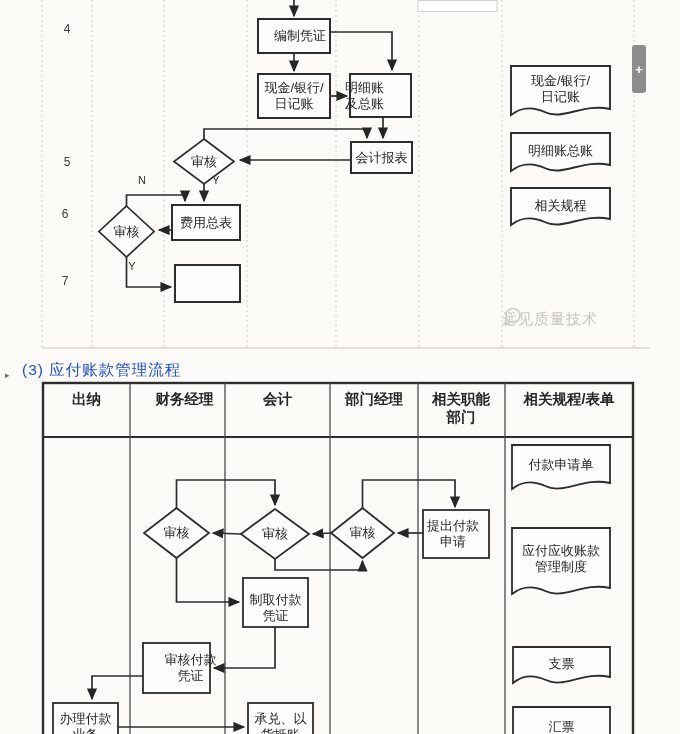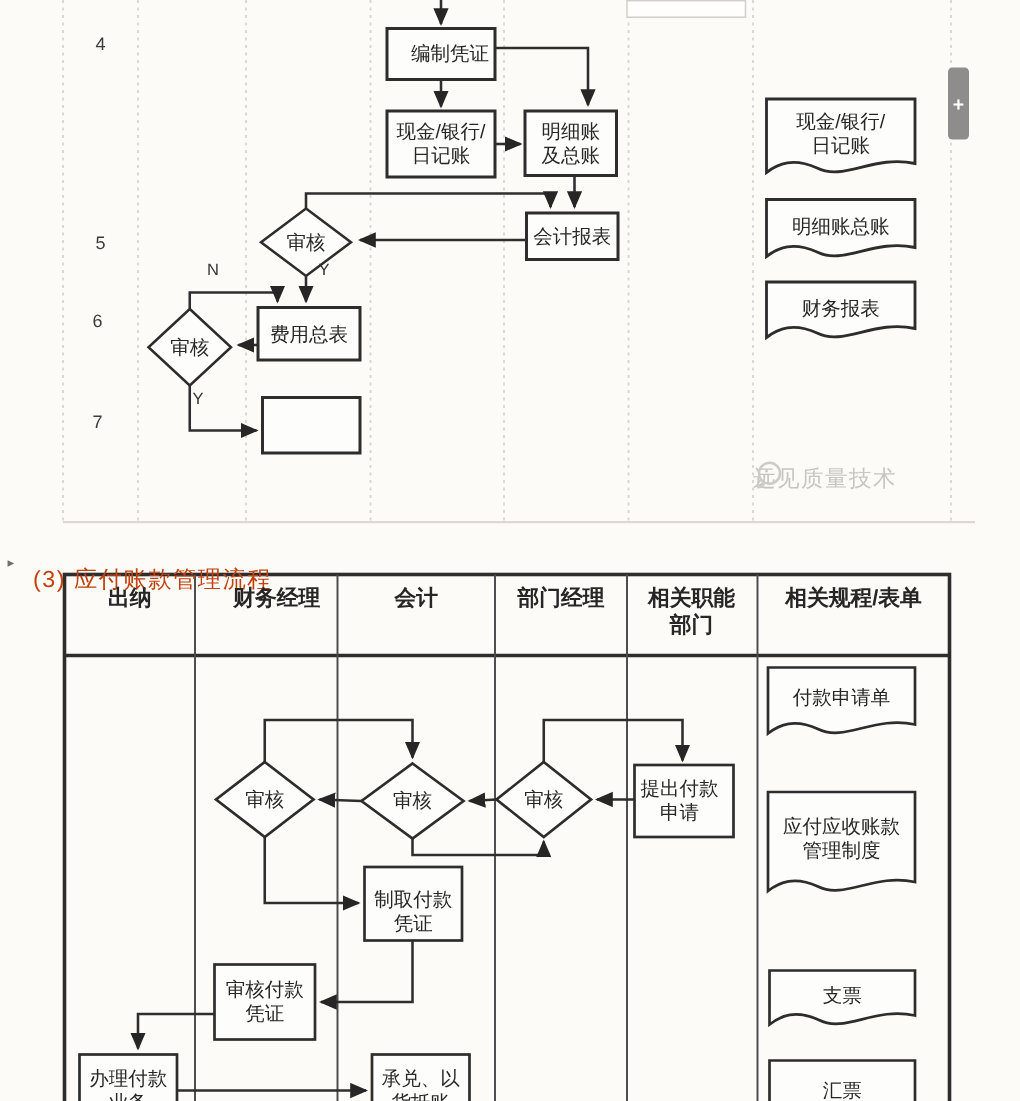--- a/index.html
+++ b/index.html
@@ -6,21 +6,21 @@
   .stage{position:relative;width:680px;height:734px;overflow:hidden;
          background:#fcfbf8;font-family:"Liberation Sans","DejaVu Sans",sans-serif;color:#2a2a2a;}
   .stage svg{position:absolute;left:0;top:0;}
   .txt{position:absolute;display:flex;align-items:center;justify-content:center;
        text-align:center;white-space:pre-line;line-height:1.22;font-size:13px;color:#262626;z-index:3;}
   .rowlab{font-size:12px;color:#3c3c3c;}
   .nylab{font-size:11px;color:#333;}
   .doctxt{padding-bottom:8px;}
   .hdr{align-items:flex-start;padding-top:8px;font-weight:bold;font-size:14.5px;box-sizing:border-box;}
   .hdr span{display:inline-block;}
-  .title{position:absolute;left:22px;top:376px;font-size:15.5px;letter-spacing:1px;color:#c2410c;z-index:3;}
+  .title{position:absolute;left:22px;top:360px;font-size:15.5px;letter-spacing:1px;color:#1d4ed8;z-index:3;}
   .bullet{position:absolute;left:5px;top:370px;font-size:9px;color:#6f6f6f;z-index:3;}
   .plusbtn{position:absolute;left:632px;top:45px;width:14px;height:48px;background:#8e8d8b;
            border-radius:3px;color:#fff;display:flex;align-items:center;justify-content:center;
            font-size:13px;font-weight:bold;z-index:4;}
   .watermark{position:absolute;left:502px;top:306px;width:150px;height:26px;display:flex;
              align-items:center;gap:5px;color:#c7c5c0;font-size:15px;z-index:3;letter-spacing:1px;}
 </style>
 </head>
 <body>
 
@@ -116,35 +116,35 @@
   </svg>
 
   <div class="txt rowlab" style="left:57px;top:21px;width:20px;height:16px;">4</div>
   <div class="txt rowlab" style="left:57px;top:154px;width:20px;height:16px;">5</div>
   <div class="txt rowlab" style="left:55px;top:206px;width:20px;height:16px;">6</div>
   <div class="txt rowlab" style="left:55px;top:273px;width:20px;height:16px;">7</div>
 
   <div class="txt" style="left:268px;top:19px;width:64px;height:34px;">编制凭证</div>
   <div class="txt" style="left:258px;top:74px;width:72px;height:44px;">现金/银行/
 日记账</div>
-  <div class="txt" style="left:350px;top:74px;width:61px;height:43px;">明细账
+  <div class="txt" style="left:334px;top:74px;width:61px;height:43px;">明细账
 及总账</div>
   <div class="txt" style="left:351px;top:142px;width:61px;height:31px;">会计报表</div>
   <div class="txt" style="left:173px;top:138px;width:62px;height:47px;">审核</div>
   <div class="txt" style="left:172px;top:205px;width:68px;height:35px;">费用总表</div>
   <div class="txt" style="left:98px;top:205px;width:57px;height:53px;">审核</div>
 
   <div class="txt nylab" style="left:134px;top:174px;width:16px;height:14px;">N</div>
   <div class="txt nylab" style="left:208px;top:174px;width:16px;height:14px;">Y</div>
   <div class="txt nylab" style="left:124px;top:260px;width:16px;height:14px;">Y</div>
 
   <div class="txt doctxt" style="left:511px;top:66px;width:99px;height:46px;">现金/银行/
 日记账</div>
   <div class="txt doctxt" style="left:511px;top:133px;width:99px;height:36px;">明细账总账</div>
-  <div class="txt doctxt" style="left:511px;top:188px;width:99px;height:35px;">财务报表</div>
+  <div class="txt doctxt" style="left:511px;top:188px;width:99px;height:35px;">相关规程</div>
 
   <div class="watermark">
     <svg width="21" height="21" viewBox="0 0 21 21">
       <circle cx="11" cy="9.5" r="7" fill="none" stroke="#cdcbc6" stroke-width="1.6"></circle>
       <path d="M5,14 Q2,17 3.5,19 Q6,19 7.5,16.5" fill="none" stroke="#cdcbc6" stroke-width="1.4"></path>
       <circle cx="9" cy="8" r="1" fill="#cdcbc6"></circle>
     </svg>
     <span>远见质量技术</span>
   </div>
 
@@ -160,21 +160,21 @@
   <div class="txt hdr" style="left:505px;top:383px;width:128px;height:54px;"><span>相关规程/表单</span></div>
   <div class="txt hdr" style="left:428px;top:383px;width:66px;height:54px;"><span>相关职能部门</span></div>
 
   <div class="txt" style="left:143px;top:507px;width:67px;height:52px;">审核</div>
   <div class="txt" style="left:240px;top:508px;width:70px;height:52px;">审核</div>
   <div class="txt" style="left:330px;top:507px;width:65px;height:52px;">审核</div>
   <div class="txt" style="left:420px;top:510px;width:66px;height:48px;">提出付款
 申请</div>
   <div class="txt" style="left:243px;top:578px;width:65px;height:60px;">制取付款
 凭证</div>
-  <div class="txt" style="left:143px;top:643px;width:67px;height:50px;">审核付款
+  <div class="txt" style="left:143px;top:643px;width:67px;height:50px;padding-left:14px;">审核付款
 凭证</div>
   <div class="txt" style="left:53px;top:703px;width:65px;height:48px;">办理付款
 业务</div>
   <div class="txt" style="left:248px;top:703px;width:65px;height:48px;">承兑、以
 货抵账</div>
 
   <div class="txt doctxt" style="left:512px;top:445px;width:98px;height:40px;">付款申请单</div>
   <div class="txt doctxt" style="left:512px;top:528px;width:98px;height:62px;">应付应收账款
 管理制度</div>
   <div class="txt doctxt" style="left:513px;top:647px;width:97px;height:33px;">支票</div>

